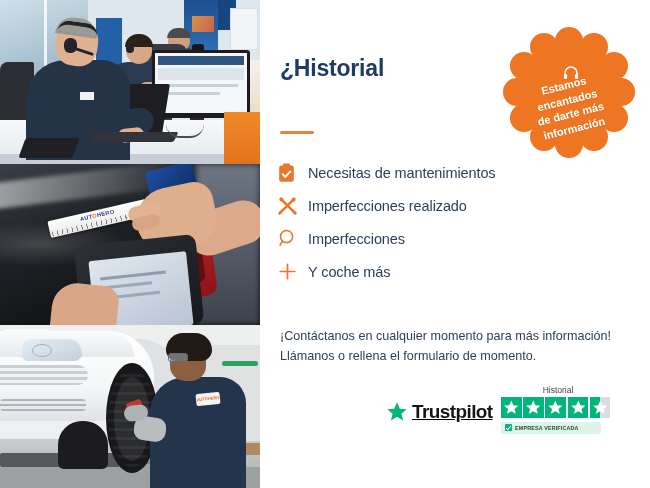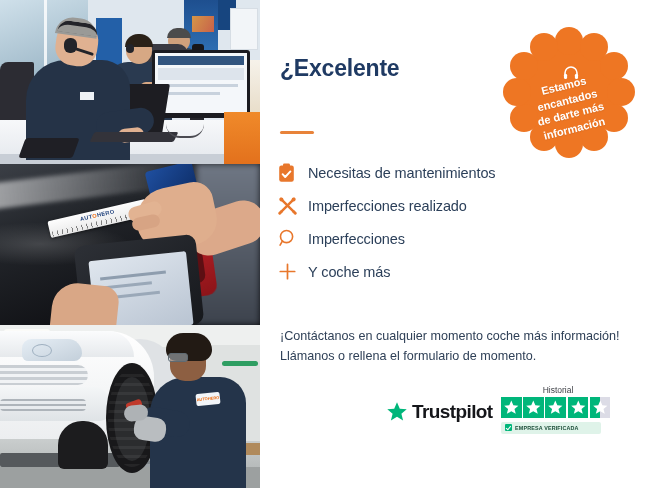--- a/index.html
+++ b/index.html
@@ -217,21 +217,21 @@
   .list{position:absolute;left:18px;top:156px;width:360px;}
   .li{position:relative;height:33px;display:flex;align-items:center;}
   .li .ic{width:30px;height:22px;display:flex;align-items:center;justify-content:flex-start;flex:0 0 30px;}
   .li .tx{font-size:14.5px;color:#2b3f59;letter-spacing:-.1px;}
 
   
   .contact{position:absolute;left:20px;top:326px;width:360px;font-size:12.6px;line-height:20px;color:#2f4057;}
 
   
   .tp{position:absolute;left:126px;top:385px;width:250px;height:66px;}
-  .tp-logo{position:absolute;left:0;top:16px;display:flex;align-items:center;gap:4px;}
+  .tp-logo{position:absolute;left:0;top:16px;display:flex;align-items:center;gap:4px;text-decoration:underline;}
   .tp-logo .lbl{font-size:19px;font-weight:bold;color:#15161a;letter-spacing:-.6px;}
   .tp-right{position:absolute;left:115px;top:0;width:135px;}
   .tp-excel{font-size:8.5px;color:#3c3f45;text-align:center;width:114px;margin:0 0 2px 0;}
   .stars{display:flex;gap:1.6px;}
   .star{width:20.6px;height:20.6px;background:#00b67a;position:relative;}
   .star.half{background:linear-gradient(90deg,#00b67a 0 50%,#dcdce6 50% 100%);}
   .star svg{position:absolute;left:2px;top:2px;}
   .verif{margin-top:4px;width:100px;height:12.5px;background:#dff3e9;border-radius:2px;
       display:flex;align-items:center;gap:3px;padding:0 4px;box-sizing:border-box;}
   .verif .chk{width:7px;height:7px;background:#00b67a;border-radius:1px;position:relative;flex:0 0 7px;}
@@ -355,21 +355,21 @@
         <div class="tool"></div>
       <div class="glove"></div>
         <div class="glove2"></div>
     </div>
 
   </div>
 
   <div class="content">
 
     <div class="heading">
-      <span>¿Excelente</span><br>
+      <span>¿Historial</span><br>
     </div>
     <div class="rule"></div>
 
     <div class="badge">
       <svg viewBox="0 0 132 132">
         <g fill="#ee7623">
           <circle cx="66" cy="66" r="50"></circle>
           <circle cx="66" cy="15" r="14"></circle>
             <circle cx="91" cy="21" r="14"></circle>
           <circle cx="111" cy="40" r="14"></circle>
@@ -440,21 +440,21 @@
           <svg width="19" height="19" viewBox="0 0 20 20">
             <path d="M10 2.4 V17.6 M2.4 10 H17.6" stroke="#e8772c" stroke-width="1.8" stroke-linecap="round"></path>
           </svg>
         </span>
         <span class="tx">Y coche más</span>
       </div>
 
     </div>
 
     <div class="contact">
-      <div>¡Contáctanos en cualquier momento coche más información!</div>
+      <div>¡Contáctanos en cualquier momento para más información!</div>
       <div>Llámanos o rellena el formulario de momento.</div>
     </div>
 
     <div class="tp">
       <div class="tp-logo">
         <svg width="22" height="22" viewBox="0 0 24 24">
           <path d="M12 1.4 l3.05 7.1 l7.55 .5 l-5.8 4.9 l1.85 7.4 L12 17.2 l-6.65 4.1 l1.85 -7.4 l-5.8 -4.9 l7.55 -.5 z" fill="#00b67a"></path>
         </svg>
         <span class="lbl">Trustpilot</span>
       </div>

